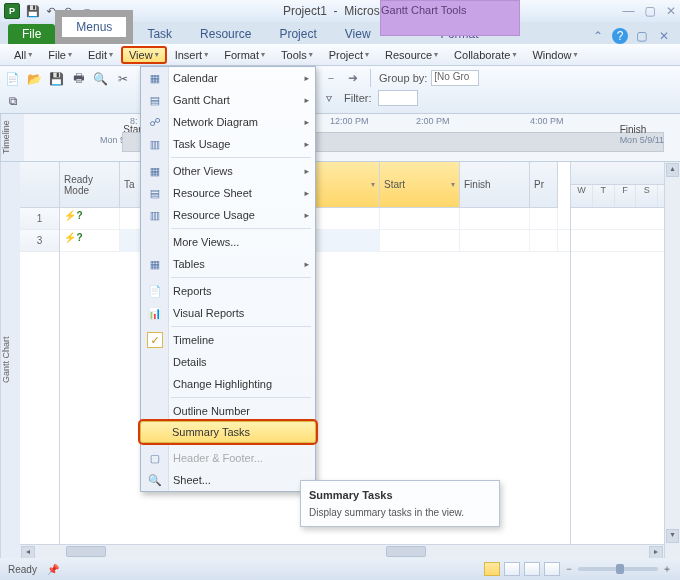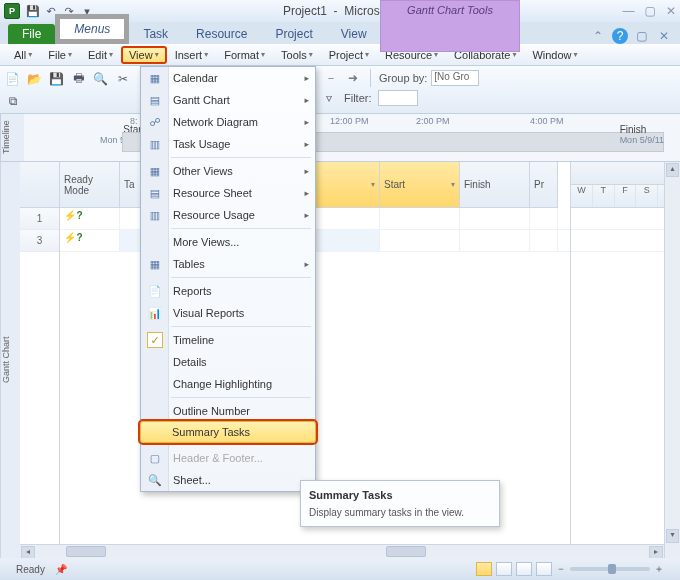--- a/index.html
+++ b/index.html
@@ -4,29 +4,29 @@
 <style>
   * { box-sizing: border-box; margin: 0; padding: 0; font-family: "Segoe UI", Tahoma, sans-serif; }
   body { width: 680px; height: 580px; background: #d9e4f1; font-size: 11px; color: #333; overflow: hidden; position: relative; }
 
   
   .titlebar { height: 22px; background: linear-gradient(#f5f9fe,#dde9f7); display: flex; align-items: center; padding: 0 4px; }
   .app-icon { width: 16px; height: 16px; background: #2a7d2e; border: 1px solid #1b5a1e; border-radius: 2px; display:flex; align-items:center; justify-content:center; color:#fff; font-size:9px; font-weight:bold; }
   .qat { display:flex; gap:4px; margin-left:6px; }
   .qat span { width:14px; height:14px; display:inline-flex; align-items:center; justify-content:center; font-size:11px; color:#556; cursor:pointer; }
   .title-text { flex:1; text-align:center; font-size:12px; color:#4a4a4a; }
-  .contextual { position:absolute; left:380px; top:0; width:140px; height:52px; background:#c8a3e6; border:1px solid #b78fd6; text-align:center; font-size:11px; color:#5a3e78; line-height:18px;font-style:italic; }
+  .contextual { position:absolute; left:380px; top:0; width:140px; height:36px; background:#c8a3e6; border:1px solid #b78fd6; text-align:left; font-size:11px; color:#5a3e78; line-height:18px; }
   .winctrls { display:flex; gap:10px; color:#8998b4; font-size:12px; }
 
   
   .ribbon-tabs { height:22px; display:flex; align-items:flex-end; padding-left:8px; gap:0; }
   .tab { padding:3px 14px; font-size:12px; color:#3b5a8b; cursor:pointer; }
   .tab.file { background:#2e8b2b; color:#fff; border-radius:3px 3px 0 0; }
   .tab.active { background:#fff; border:1px solid #b5c4d9; border-bottom:none; }
-  .tab.highlight { border:5px solid #a3a3a3;font-style:italic; }
+  .tab.highlight { border:7px solid #a3a3a3; }
   .tab.context { color:#6a4b8f; }
   .ribbon-help { margin-left:auto; display:flex; gap:6px; padding-right:8px; color:#6b8bb8; font-size:12px;}
   .ribbon-help span{width:16px;height:16px;display:inline-flex;align-items:center;justify-content:center;border:1px solid transparent;border-radius:50%;}
   .ribbon-help .q{background:#3a9be8;color:#fff;border-radius:50%;}
 
   
   .menubar { height:22px; background:linear-gradient(#fbfdff,#e7eef8); border-bottom:1px solid #c2cfde; display:flex; align-items:center; padding:0 6px; gap:0; }
   .menuitem { padding:3px 8px; font-size:11px; color:#333; display:flex; align-items:center; gap:2px; cursor:pointer;}
   .menuitem .caret{font-size:8px;color:#777;}
   .menuitem.open { background:linear-gradient(#fff2b0,#ffe07a); border:1px solid #dbb84a; border-radius:3px; padding:2px 7px; }
@@ -93,21 +93,21 @@
   .dd-item.disabled{color:#aaa;}
   .dd-item.hover{background:linear-gradient(#fff2b0,#ffdf78);border:1px solid #dbb84a;margin:-1px;border-radius:3px;padding-left:31px;}
   .dd-item.hl{outline:2px solid #d83b01;}
 
   
   .tooltip { position:absolute; left:300px; top:480px; width:200px; background:#fbfdff; border:1px solid #b7c4d6; box-shadow:2px 3px 6px rgba(0,0,0,.2); padding:8px; z-index:60;}
   .tooltip .tt-title{font-weight:bold;font-size:11px;margin-bottom:6px;color:#333;}
   .tooltip .tt-body{font-size:10px;color:#555;}
 
   
-  .status { position:absolute; bottom:0; left:0; right:0; height:22px; background:linear-gradient(#eaf0f8,#d6e1ef); display:flex; align-items:center; padding:0 16px; font-size:10px; color:#555; gap:10px;}
+  .status { position:absolute; bottom:0; left:0; right:0; height:22px; background:linear-gradient(#eaf0f8,#d6e1ef); display:flex; align-items:center; padding:0 8px; font-size:10px; color:#555; gap:10px;}
   .status .pin{color:#3a7a3a;}
   .status .zoom{margin-left:auto;display:flex;align-items:center;gap:4px;}
   .status .zslider{width:80px;height:4px;background:#c2cfde;border-radius:2px;position:relative;}
   .status .zthumb{position:absolute;left:38px;top:-3px;width:8px;height:10px;background:#8fa4c0;border-radius:2px;}
   .sicon{width:16px;height:14px;border:1px solid #b5c4d9;background:linear-gradient(#fff,#e7eef8);display:inline-block;}
   .sicon.active{background:linear-gradient(#ffe9a3,#ffd76a);border-color:#dbb84a;}
 </style>
 </head>
 <body>
 

